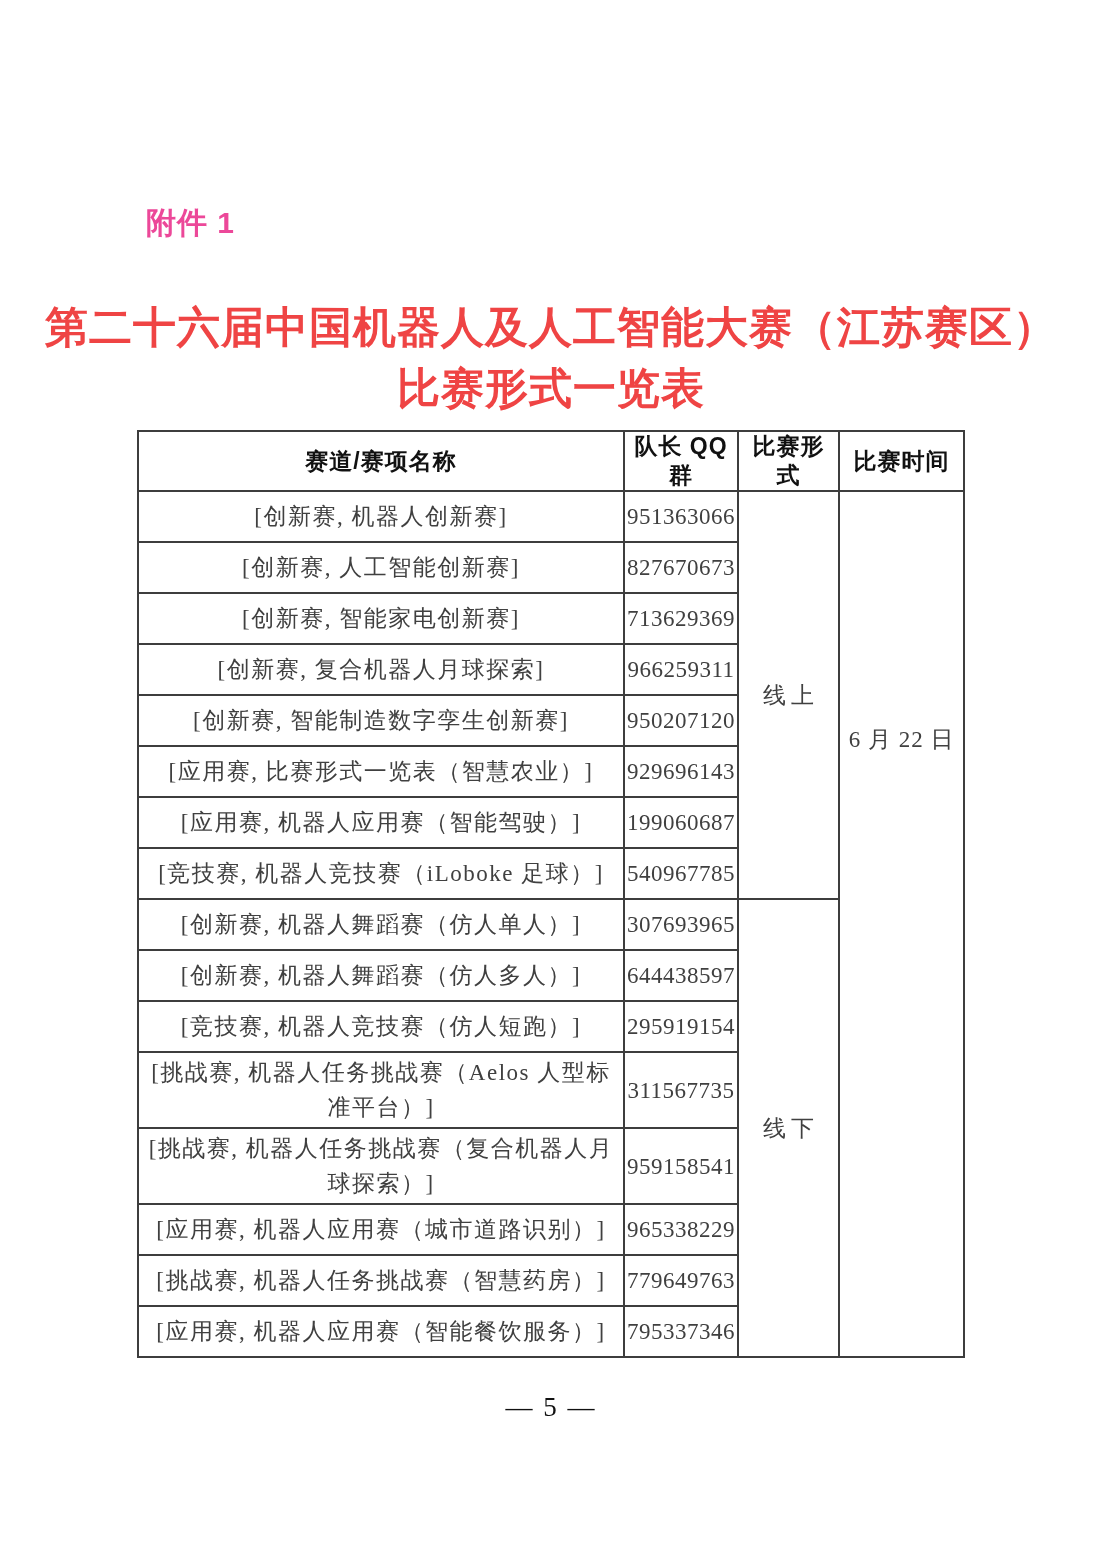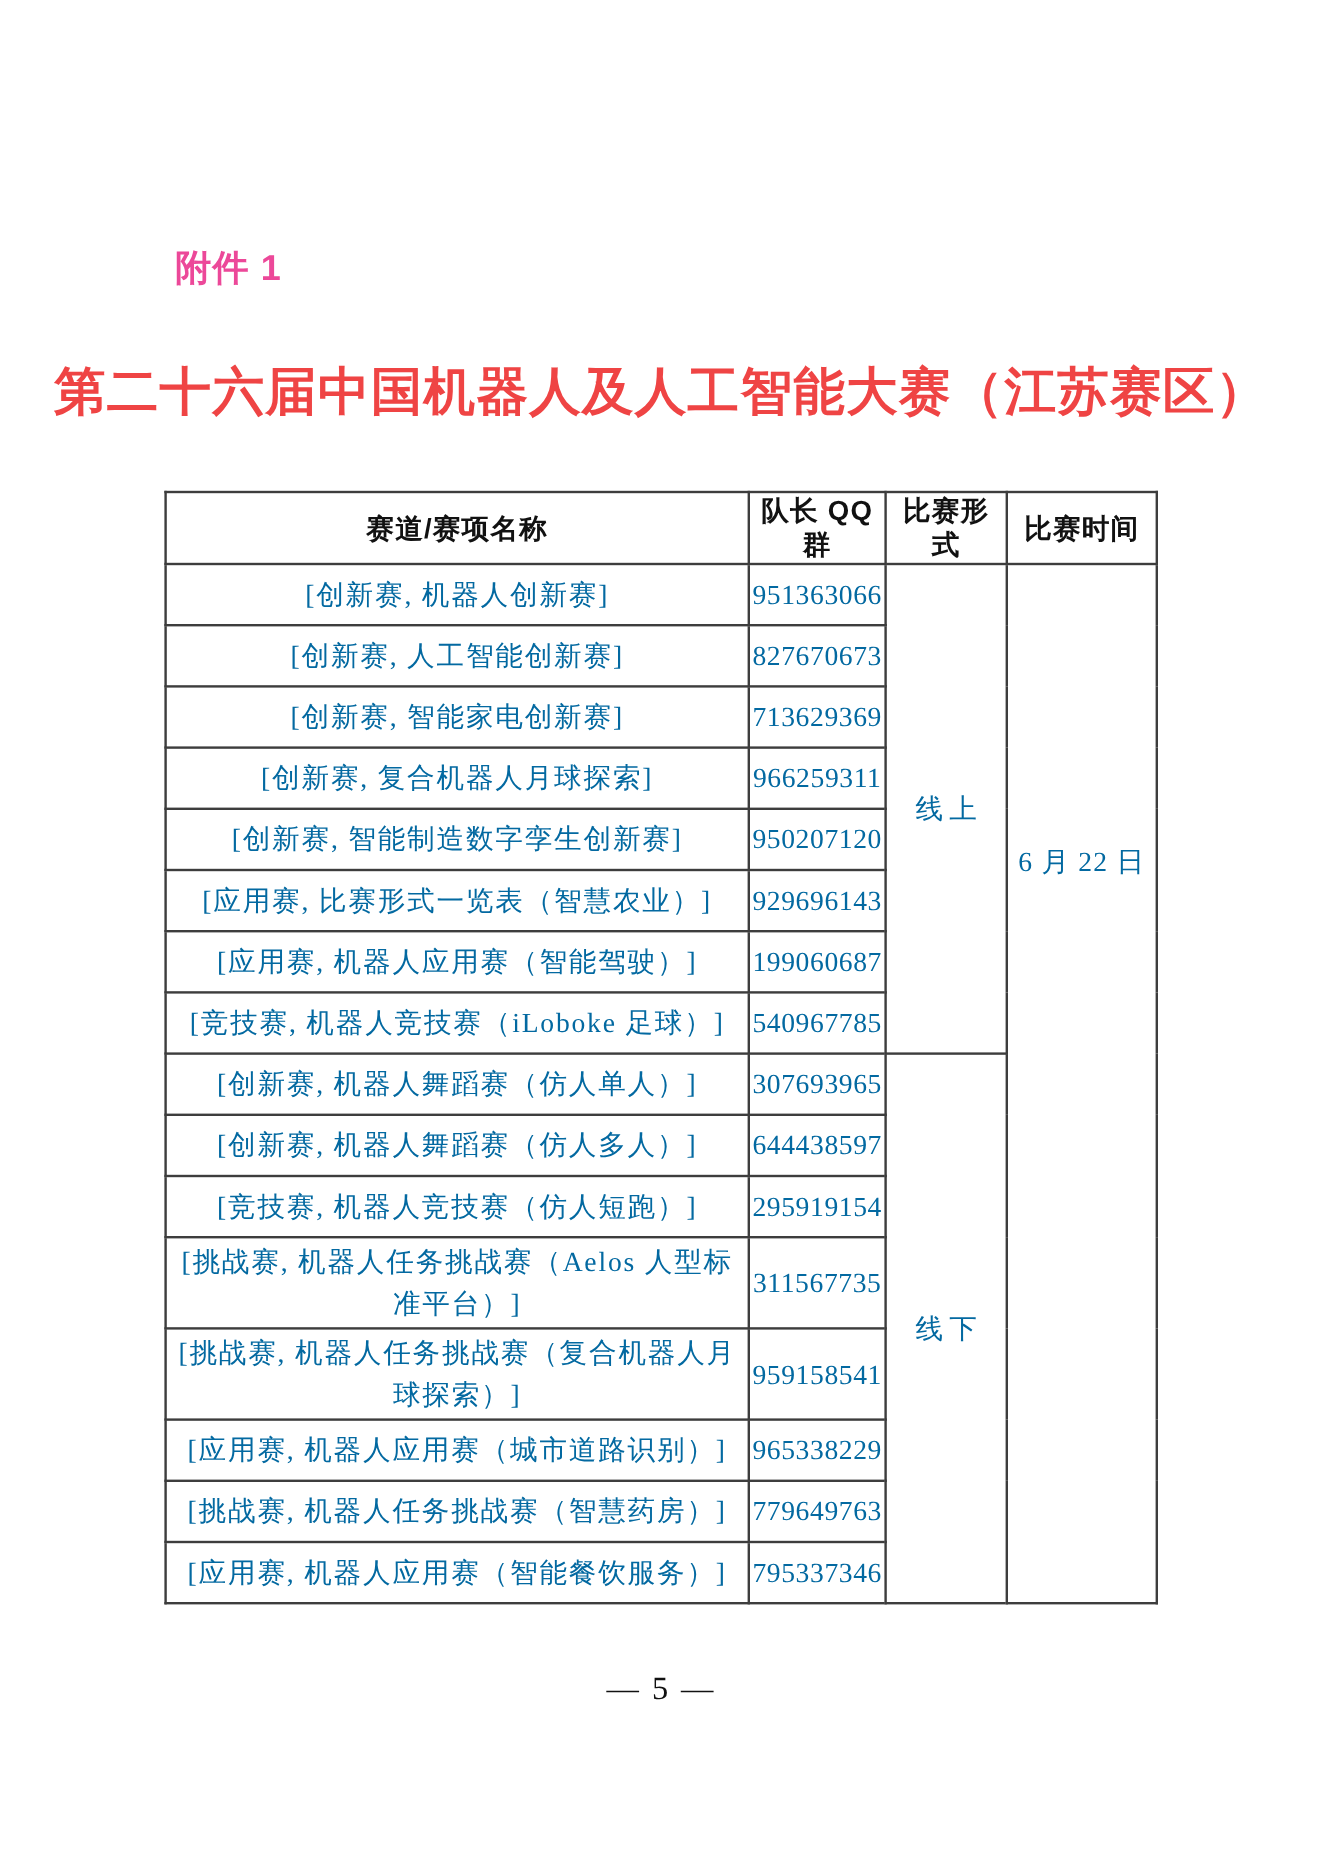--- a/index.html
+++ b/index.html
@@ -34,21 +34,21 @@
     font-weight: bold;
     font-size: 43px;
     line-height: 61px;
     letter-spacing: 1px;
     color: #ef4444;
   }
 
   table.doc-table {
     position: absolute;
     left: 137px;
-    top: 409px;
+    top: 430px;
     width: 826px;
     border-collapse: collapse;
     table-layout: fixed;
   }
   .doc-table th, .doc-table td {
     border: 2px solid #3d3d3d;
     text-align: center;
     vertical-align: middle;
   }
   .doc-table thead th {
@@ -58,21 +58,21 @@
     font-size: 23px;
     line-height: 29px;
     letter-spacing: 1px;
     color: #111;
     padding: 0 6px;
   }
   .doc-table tbody td {
     height: 51px;
     font-size: 23px;
     line-height: 35px;
-    color: #0369a1;
+    color: #404040;
   }
   .doc-table tbody tr.tall td { height: 75px; }
 
   td.cell-name {
     letter-spacing: 1.5px;
     padding: 2px 3px;
   }
   td.cell-qq {
     font-size: 24px;
     letter-spacing: 0.5px;
@@ -103,20 +103,21 @@
     color: #111;
   }
 </style>
 </head>
 <body>
 
 <div class="attachment-label">附件 1</div>
 
 <div class="doc-title">
   <div>第二十六届中国机器人及人工智能大赛（江苏赛区）</div>
+  <div>比赛形式一览表</div>
 </div>
 
 <table class="doc-table">
   <colgroup>
     <col style="width:486px">
     <col style="width:114px">
     <col style="width:101px">
     <col style="width:125px">
   </colgroup>
   <thead>

